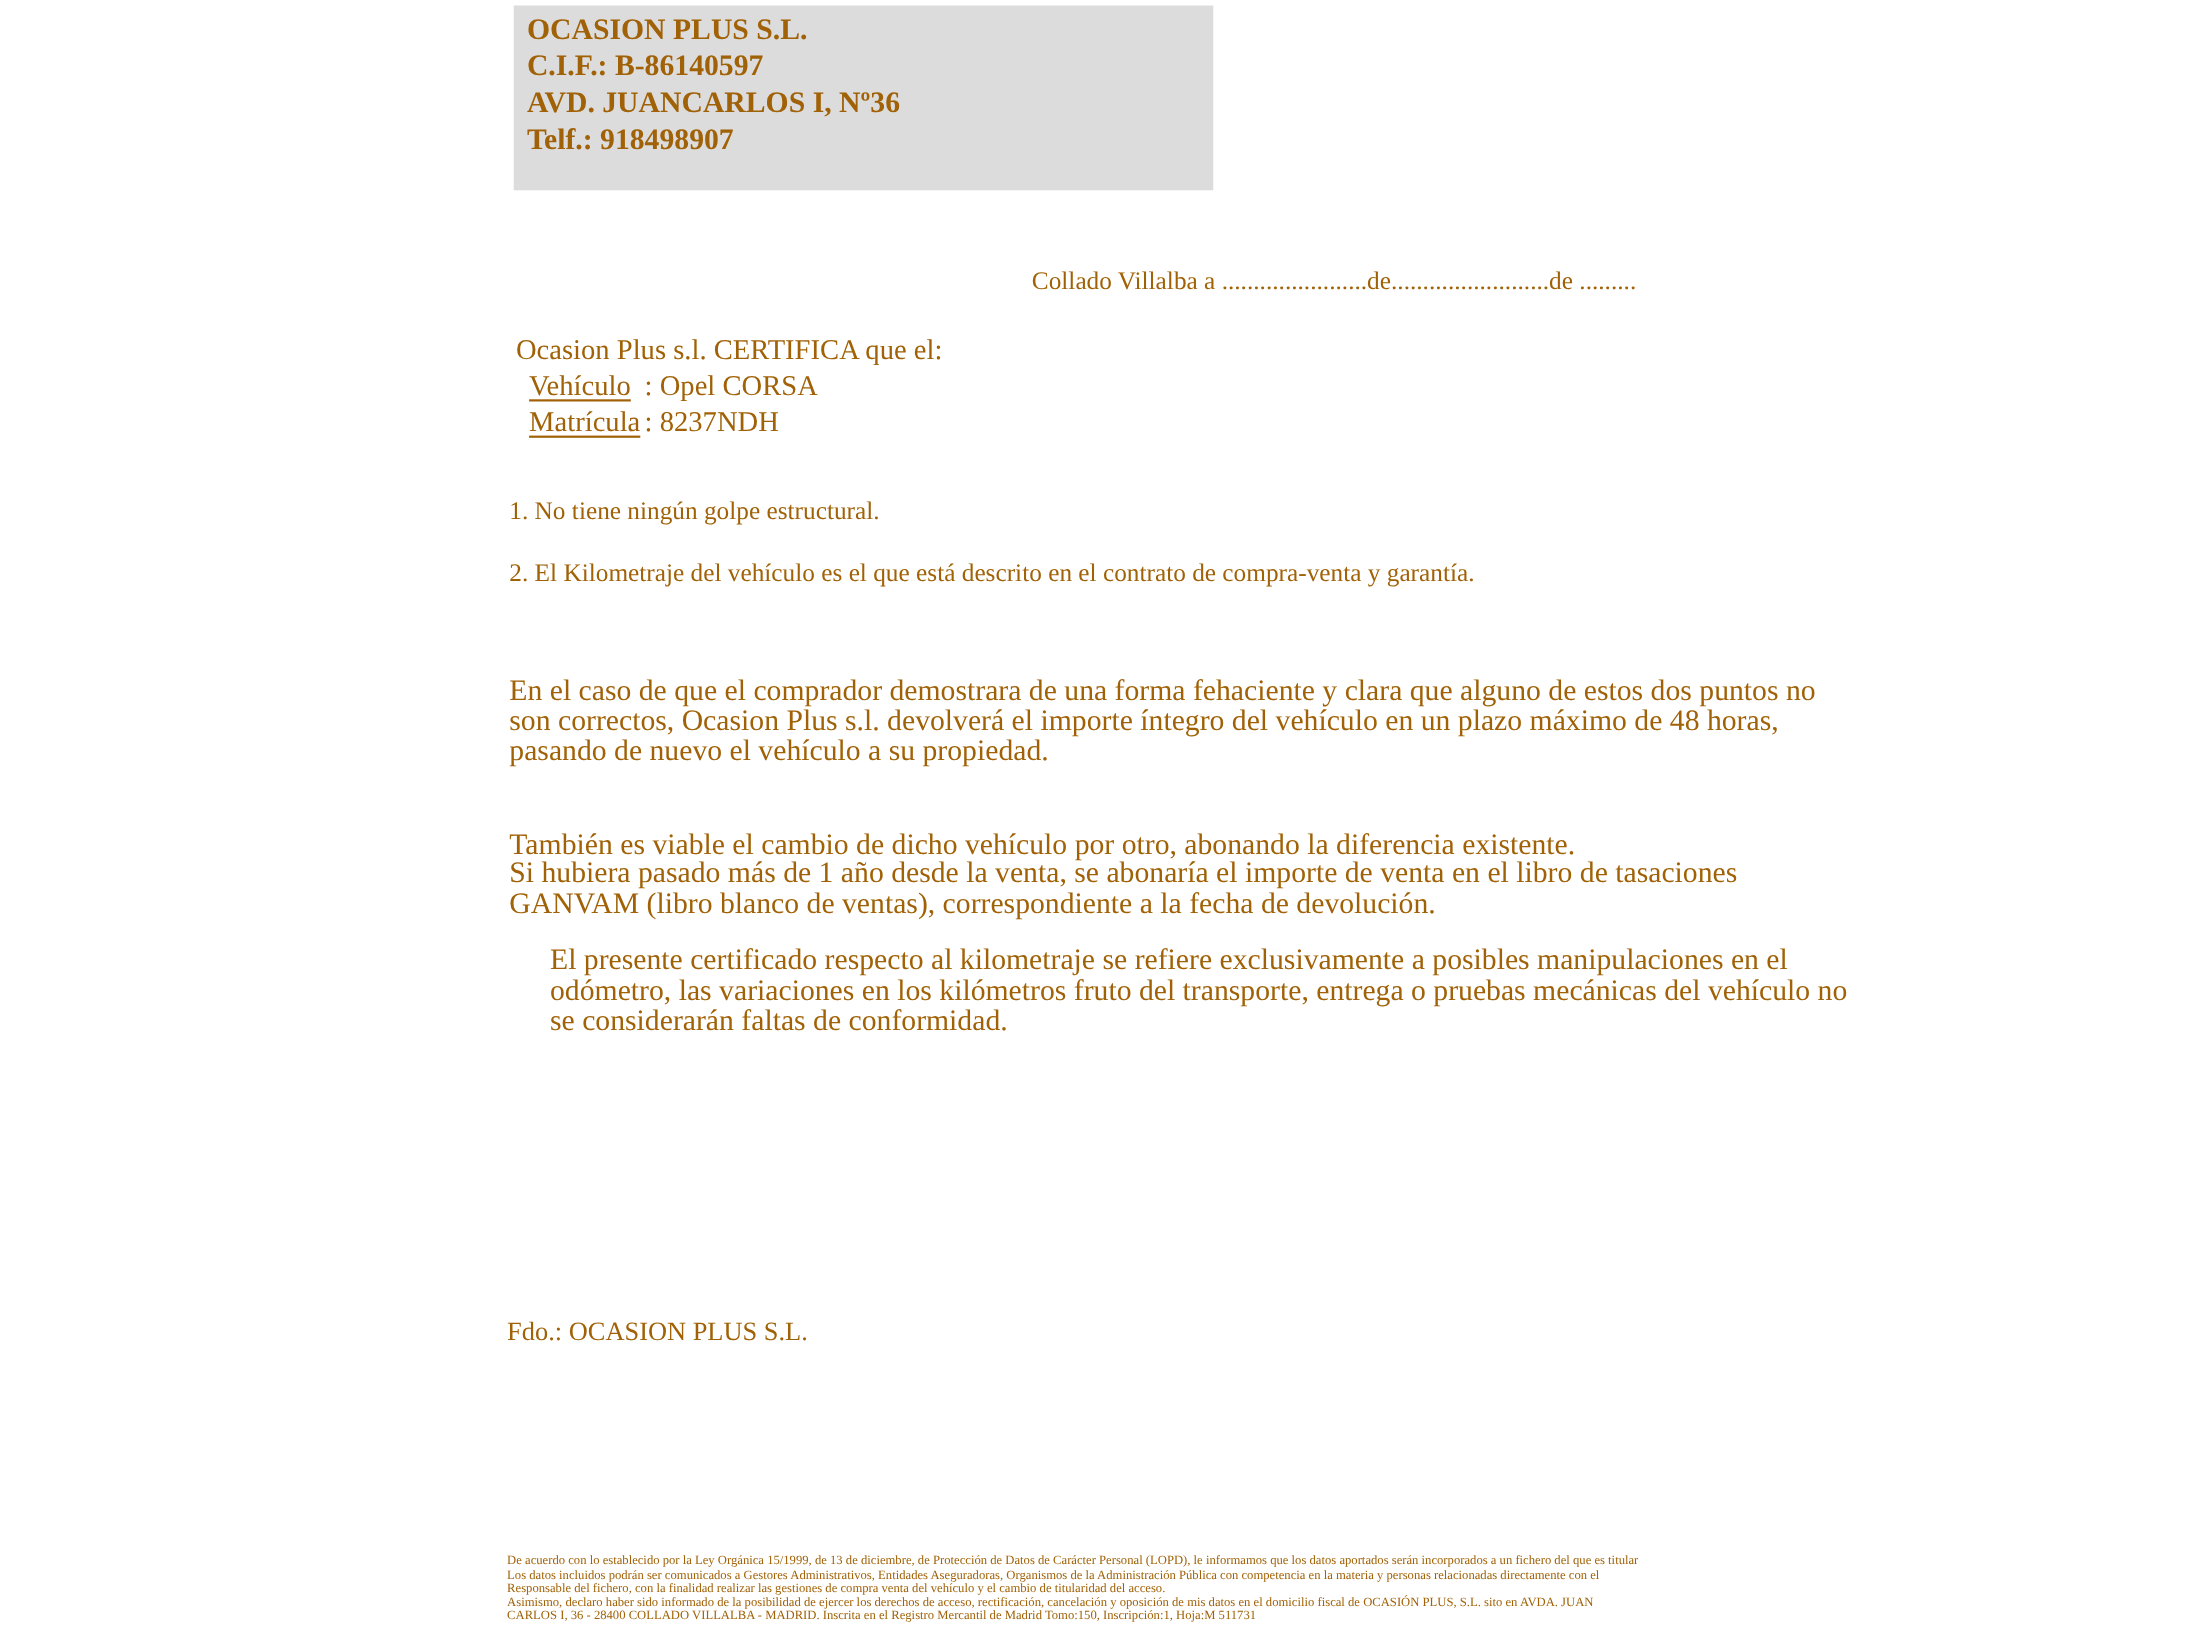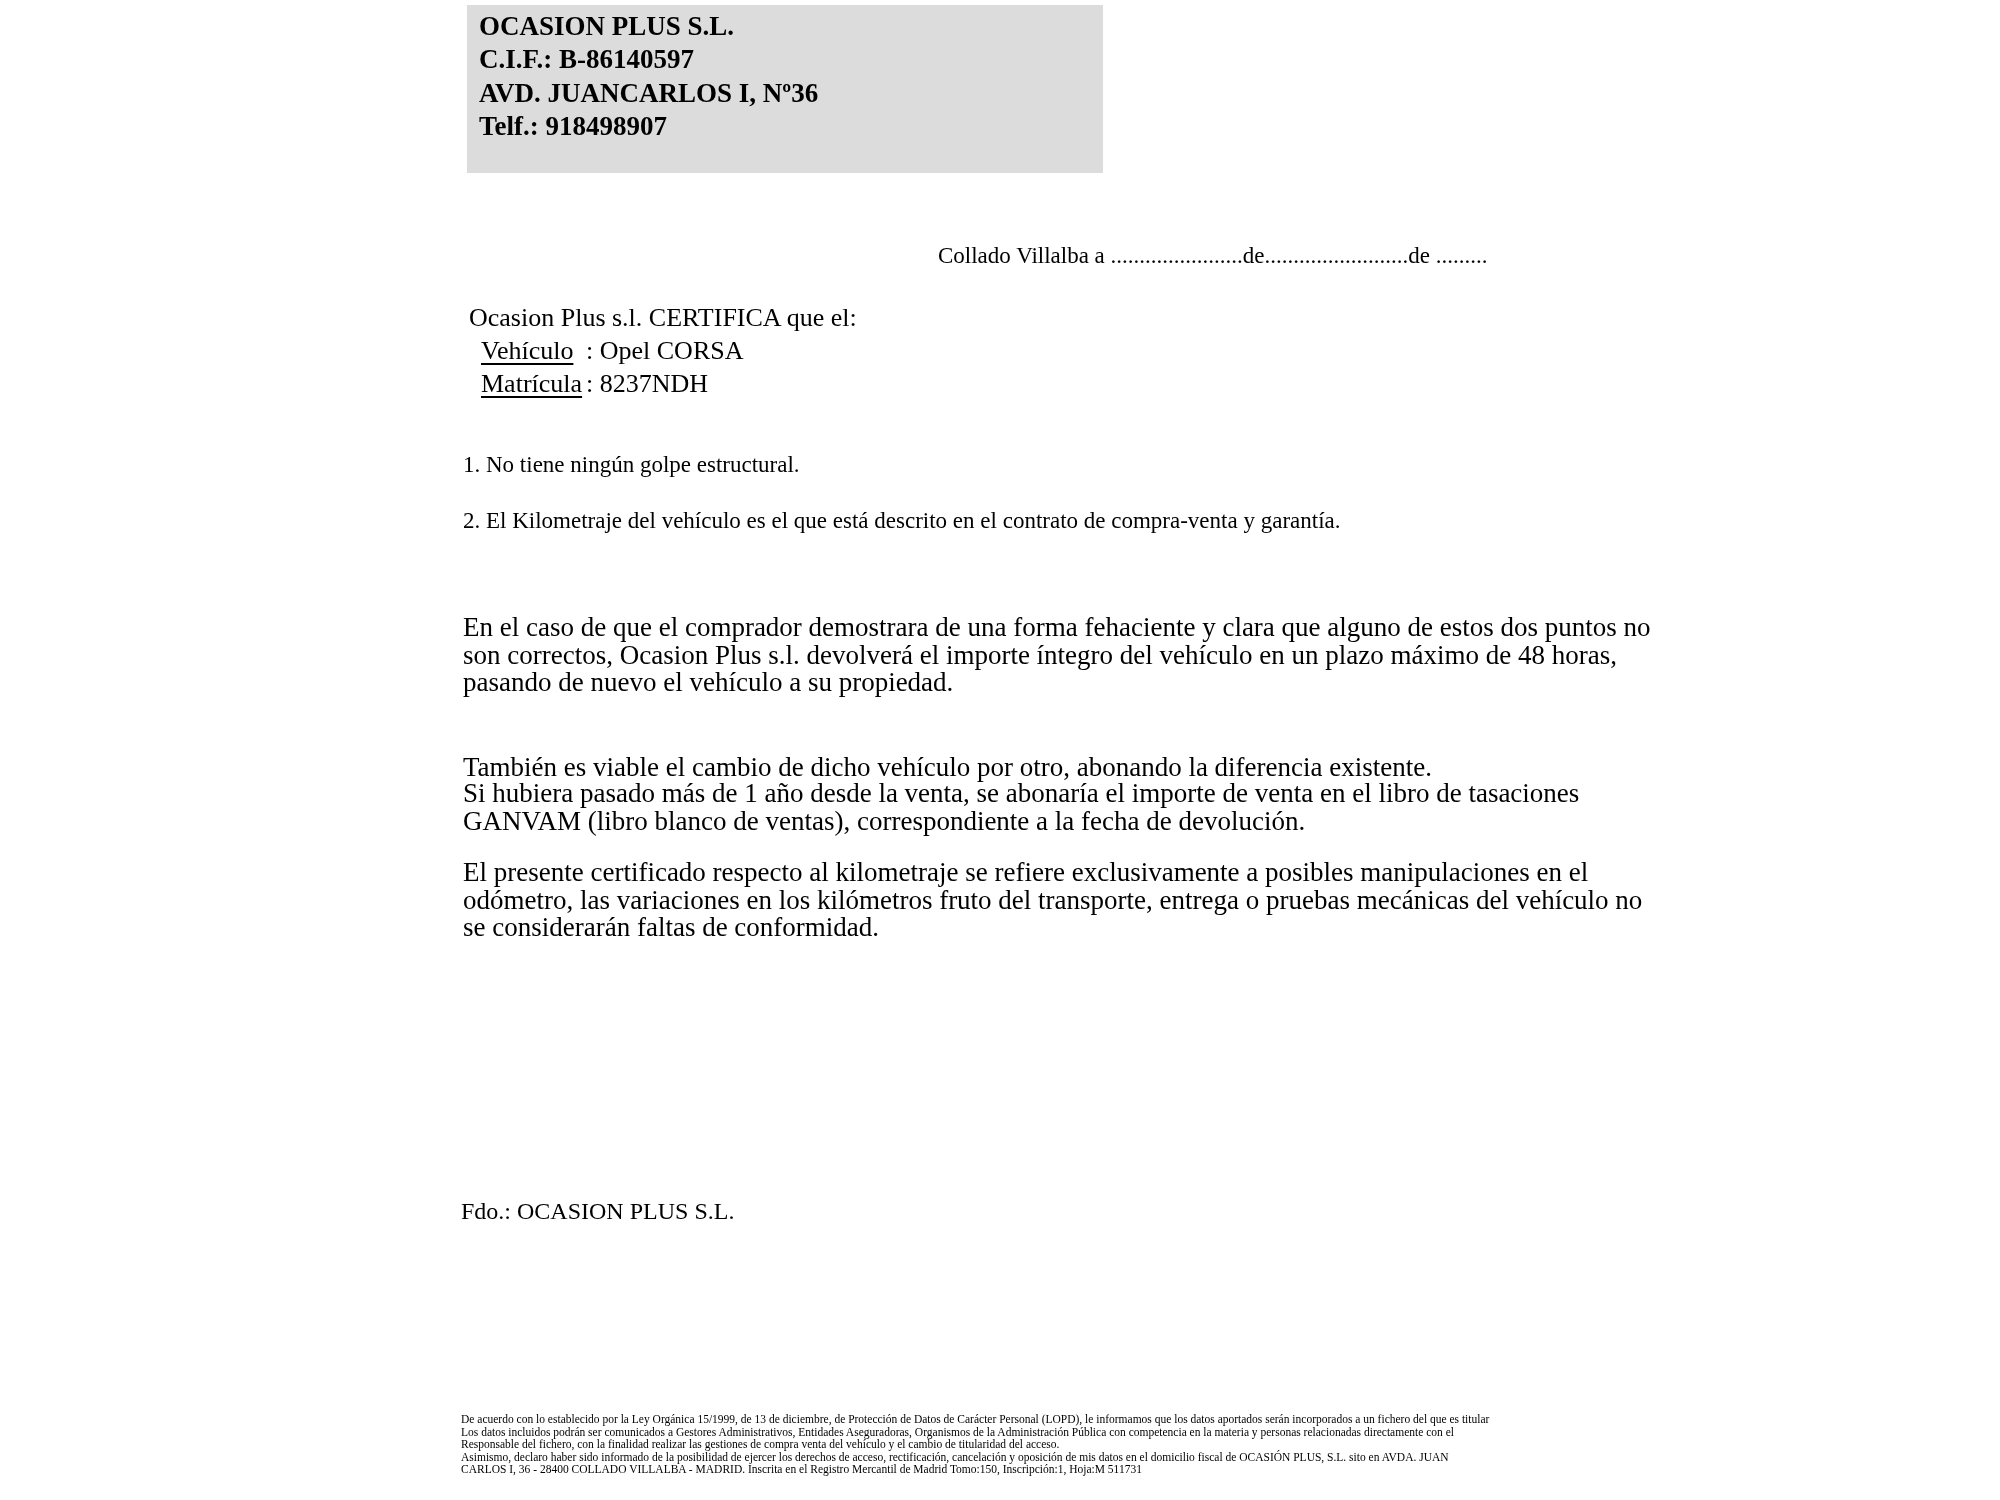--- a/index.html
+++ b/index.html
@@ -6,21 +6,21 @@
     margin: 0;
     padding: 0;
     background: #ffffff;
   }
   .page {
     position: relative;
     width: 2000px;
     height: 1500px;
     background: #ffffff;
     font-family: "Liberation Serif", "DejaVu Serif", serif;
-    color: #000000;
+    color: #a16207;
     overflow: hidden;
   }
   .header-box {
     position: absolute;
     left: 467px;
     top: 5px;
     width: 636px;
     height: 168px;
     background: #dcdcdc;
     box-sizing: border-box;
@@ -67,21 +67,21 @@
   .para {
     position: absolute;
     left: 463px;
     font-size: 27px;
     line-height: 27.5px;
   }
   .para div { white-space: nowrap; }
   .para1 { top: 614px; }
   .para2 { top: 726px; margin-top: 28px; }
   .para3 { top: 780px; }
-  .para4 { top: 859px; }
+  .para4 { top: 859px; margin-left: 37px; }
   .signature {
     position: absolute;
     left: 461px;
     top: 1198px;
     font-size: 24px;
     white-space: nowrap;
   }
   .footer {
     position: absolute;
     left: 461px;

